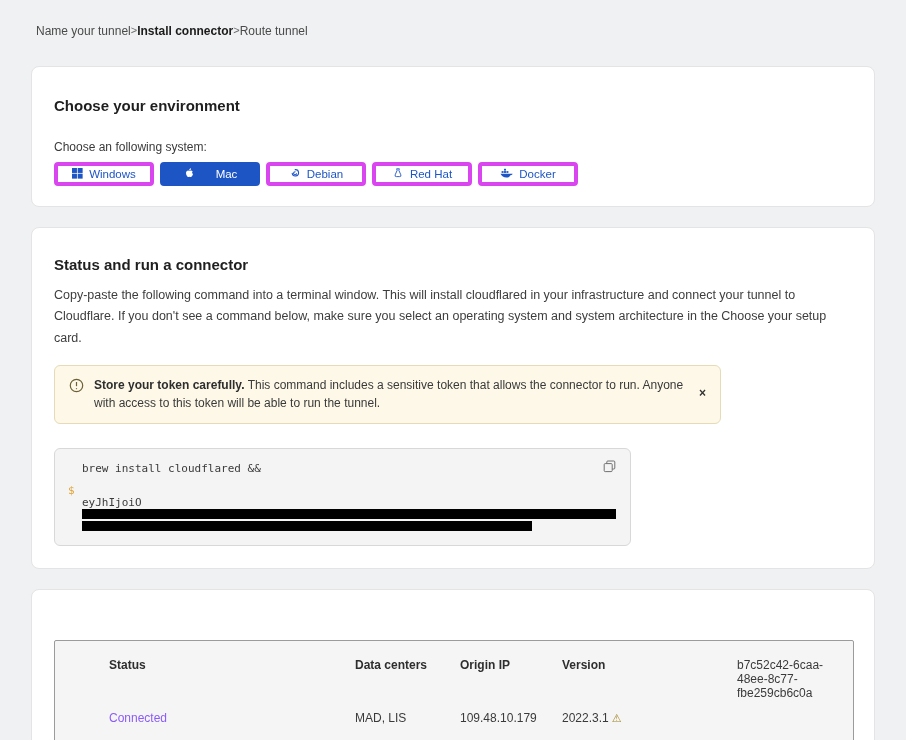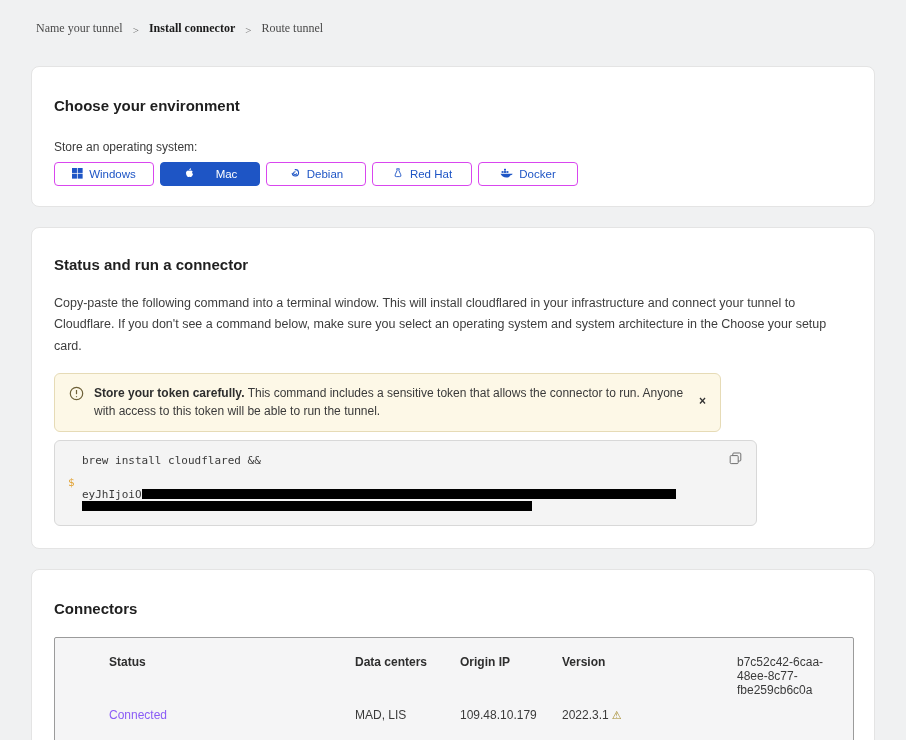--- a/index.html
+++ b/index.html
@@ -7,52 +7,52 @@
   body {
     width: 906px; height: 740px;
     background: #f0f1f2;
     font-family: "Liberation Sans", sans-serif;
     color: #313131;
     overflow: hidden;
   }
 
   
   .breadcrumb { padding: 24px 0 0 36px; font-size: 12px; color: #4a4a4a;
-    display: flex; gap: 10px; align-items: flex-end; height: 36px; font-family: Liberation Serif, serif; }
+    display: flex; align-items: flex-start; height: 36px; }
   .crumb { cursor: pointer; }
   .crumb.active { font-weight: 700; color: #1b1b1b; }
   .crumb-sep { color: #6b6b6b; font-size: 11px; }
 
   
   .card { width: 844px; margin-left: 31px; background: #ffffff;
     border: 1px solid #e4e4e4; border-radius: 8px; }
   .card-title { font-size: 15px; font-weight: 700; color: #1f1f1f; margin: 0; }
 
   
   .card-env { margin-top: 30px; padding: 30px 22px 20px; }
   .os-label { margin-top: 26px; font-size: 12px; color: #3a3a3a; }
   .os-row { margin-top: 8px; display: flex; gap: 6px; }
   .os-btn { height: 24px; width: 100px; display: flex; align-items: center;
-    justify-content: center; gap: 6px; border: 1px solid #d946ef; border-radius: 4px;
+    justify-content: center; gap: 6px; border: 4px solid #d946ef; border-radius: 4px;
     background: #fff; color: #1e55c5; font-size: 11.5px; cursor: pointer; padding: 0; }
   .os-btn.selected { background: #1e55c5; color: #fff; border-color: #1e55c5; gap: 21px; }
   .os-btn svg { flex: none; }
 
   
   .card-install { margin-top: 20px; padding: 28px 22px 22px; }
-  .desc { margin-top: 20px; font-size: 12.5px; line-height: 1.7; color: #3d3d3d; max-width: 800px; }
+  .desc { margin-top: 12px; font-size: 12.5px; line-height: 1.7; color: #3d3d3d; max-width: 800px; }
   .banner { margin-top: 16px; width: 667px; background: #fdf8e7; border: 1px solid #e6dbb6;
     border-radius: 6px; padding: 10px 34px 10px 14px; display: flex; gap: 10px;
     font-size: 12px; line-height: 1.55; color: #3a3a3a; position: relative; }
   .banner b { color: #2e2e2e; }
   .banner-icon { flex: none; margin-top: 2px; }
   .banner-close { position: absolute; right: 12px; top: 19px; font-size: 12px; font-weight: 700;
     color: #333; cursor: pointer; background: none; border: none; line-height: 1; padding: 2px; }
 
-  .codeblock { margin-top: 8px; width: 703px; background: #f4f4f4; border: 1px solid #d8d8d8;
+  .codeblock { margin-top: 24px; width: 577px; background: #f4f4f4; border: 1px solid #d8d8d8;
     border-radius: 6px; padding: 13px 16px 15px 13px;
     font-family: "DejaVu Sans Mono", monospace; font-size: 11px; color: #3a3a3a;
     position: relative; }
   .code-line { display: flex; line-height: 13px; }
   .prompt-col { width: 14px; flex: none; color: #e3a53a; }
   .code-gap { height: 9px; }
   .token-line { line-height: 12px; }
   .redact { display: inline-block; height: 10px; background: #000; vertical-align: baseline; margin-bottom: -1px; }
   .redact-1 { width: 534px; }
   .redact-2 { width: 450px; }
@@ -76,21 +76,21 @@
 <nav class="breadcrumb">
   <span class="crumb">Name your tunnel</span>
   <span class="crumb-sep">&gt;</span>
   <span class="crumb active">Install connector</span>
   <span class="crumb-sep">&gt;</span>
   <span class="crumb">Route tunnel</span>
 </nav>
 
 <section class="card card-env">
   <h2 class="card-title">Choose your environment</h2>
-  <div class="os-label">Store an operating system:</div>
+  <div class="os-label">Choose an following system:</div>
   <div class="os-row">
 
     <button class="os-btn">
       <span>
         <svg width="11" height="11" viewBox="0 0 12 12">
             <rect x="0" y="0" width="5.4" height="5.4" fill="currentColor"></rect>
             <rect x="6.2" y="0" width="5.4" height="5.4" fill="currentColor"></rect>
             <rect x="0" y="6.2" width="5.4" height="5.4" fill="currentColor"></rect>
             <rect x="6.2" y="6.2" width="5.4" height="5.4" fill="currentColor"></rect>
           </svg>
@@ -182,21 +182,20 @@
     <button class="copy-btn">
       <svg width="13" height="13" viewBox="0 0 13 13" fill="none" stroke="#707070" stroke-width="1">
           <rect x="3.8" y="1" width="8" height="8" rx="1"></rect>
           <rect x="1.2" y="3.6" width="8" height="8" rx="1" fill="#f4f4f4"></rect>
         </svg>
     </button>
   </div>
 </section>
 
 <section class="card card-connectors">
-  <h2 class="card-title">Connectors</h2>
   <div class="conn-table">
     <div class="th">Status</div>
     <div class="th">Data centers</div>
     <div class="th">Origin IP</div>
     <div class="th">Version</div>
 
     <div class="td">b7c52c42-6caa-48ee-8c77-fbe259cb6c0a</div>
     <div class="td status-connected">Connected</div>
     <div class="td">MAD, LIS</div>
     <div class="td">109.48.10.179</div>

